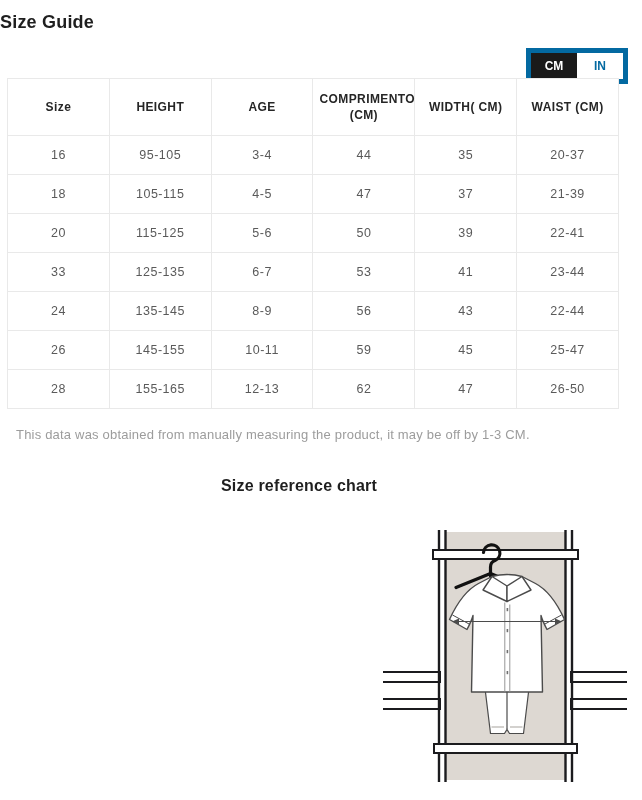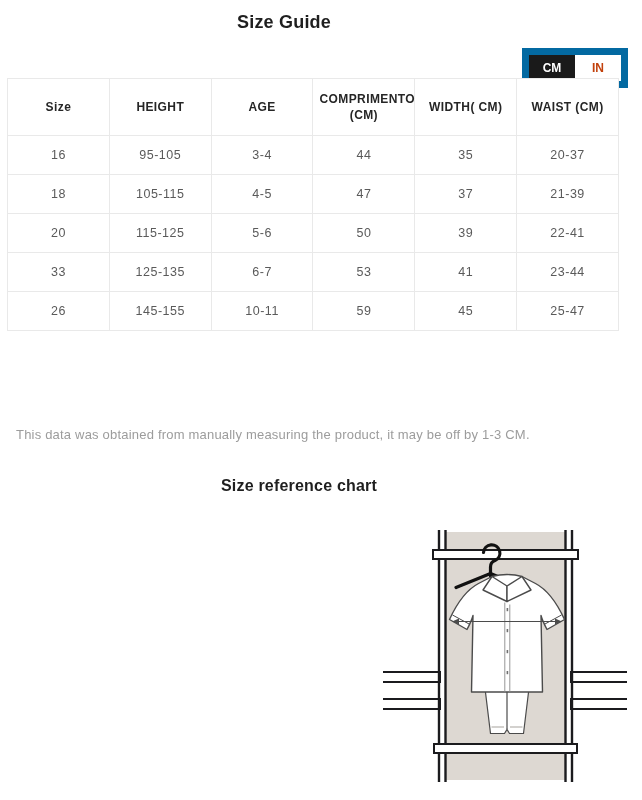--- a/index.html
+++ b/index.html
@@ -1,29 +1,29 @@
 <!DOCTYPE html>
 <html><head>
 <meta charset="utf-8">
 <style>
   html,body{margin:0;padding:0;}
   body{
     width:642px;height:800px;position:relative;background:#ffffff;
     font-family:"Liberation Sans", sans-serif;color:#1a1a1a;overflow:hidden;
   }
   .page-title{
-    position:absolute;top:12px;left:0;width:568px;text-align:center;
+    position:absolute;top:12px;left:0;width:568px;
     font-size:18px;font-weight:bold;color:#1f1f1f;letter-spacing:.2px;
   }
   .unit-toggle{
     position:absolute;top:48px;right:14px;display:flex;
-    border:7px solid #0369a1;background:#fff;
+    border:5px solid #0369a1;background:#fff;
   }
   .unit-btn{
-    width:46px;height:26px;border:none;background:#fff;color:#c2410c;
+    width:46px;height:26px;border:none;background:#fff;color:#0369a1;
     font-family:"Liberation Sans", sans-serif;font-size:12px;font-weight:bold;
     display:flex;align-items:center;justify-content:center;cursor:pointer;padding:0;
   }
   .unit-btn.selected{background:#1a1a1a;color:#ffffff;}
   table.size-table{
     position:absolute;top:78px;left:7px;width:612px;
     border-collapse:collapse;table-layout:fixed;background:#fff;
   }
   .size-table th,.size-table td{
     border:1px solid #e9e9e9;text-align:center;vertical-align:middle;padding:0 6px;
@@ -91,26 +91,42 @@
       </tr>
       <tr>
         <td>33</td>
         <td>125-135</td>
         <td>6-7</td>
         <td>53</td>
         <td>41</td>
         <td>23-44</td>
       </tr>
       <tr>
+        <td>24</td>
+        <td>135-145</td>
+        <td>8-9</td>
+        <td>56</td>
+        <td>43</td>
+        <td>22-44</td>
+      </tr>
+      <tr>
         <td>26</td>
         <td>145-155</td>
         <td>10-11</td>
         <td>59</td>
         <td>45</td>
         <td>25-47</td>
+      </tr>
+      <tr>
+        <td>28</td>
+        <td>155-165</td>
+        <td>12-13</td>
+        <td>62</td>
+        <td>47</td>
+        <td>26-50</td>
       </tr>
     </tbody>
 </table>
 
 <div class="disclaimer">This data was obtained from manually measuring the product, it may be off by 1-3 CM.</div>
 
 <div class="section-title">Size reference chart</div>
 
 <svg class="illustration" viewBox="0 0 244 252" xmlns="http://www.w3.org/2000/svg">
 

